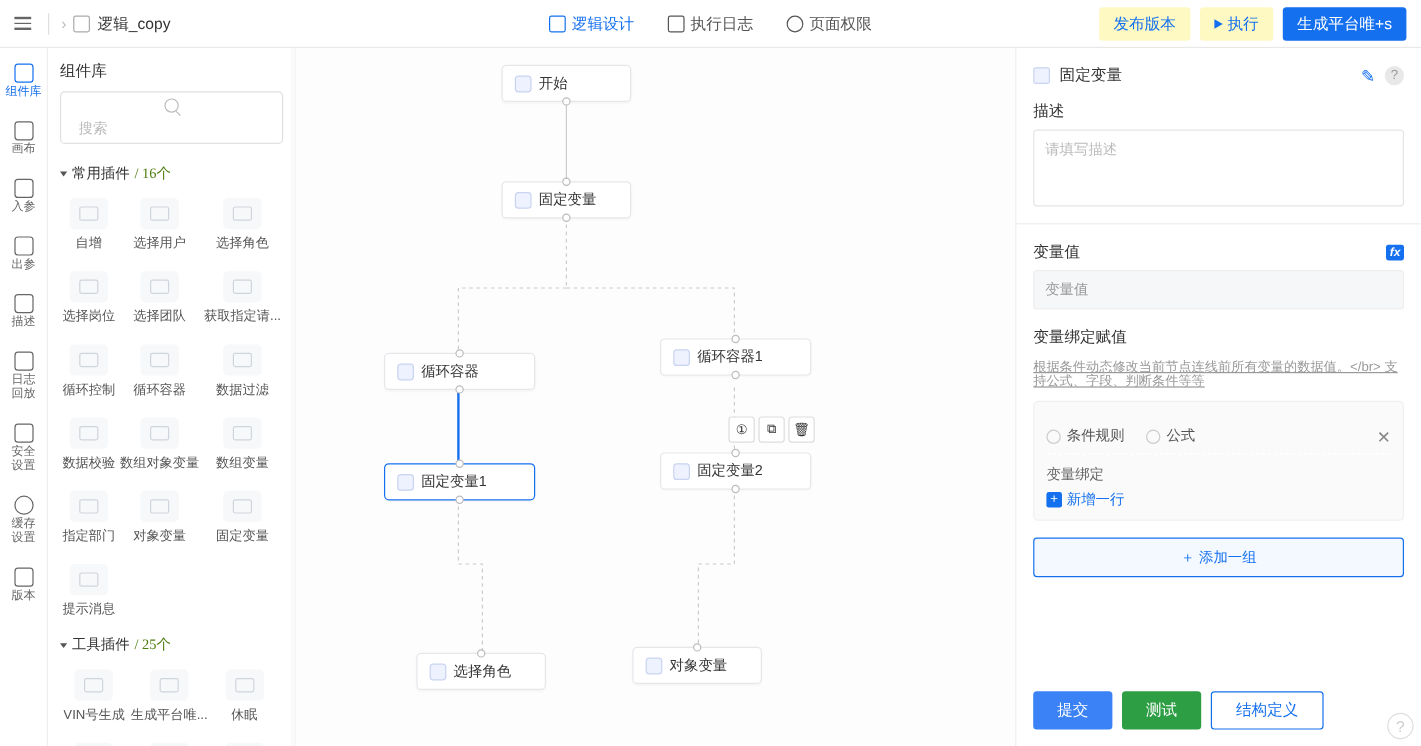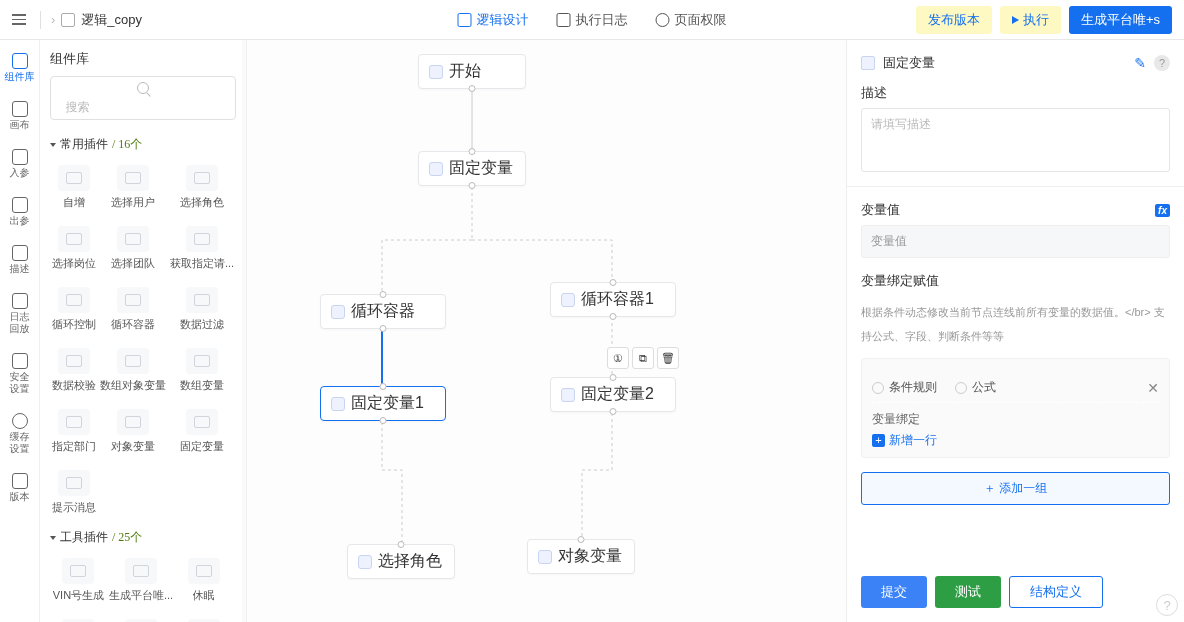--- a/index.html
+++ b/index.html
@@ -55,21 +55,21 @@
     .grid { display: grid; grid-template-columns: repeat(3,1fr); gap: 4px 0; }
     .grid-item { display: flex; flex-direction: column; align-items: center; gap: 4px; padding: 6px 2px; font-size: 11px; color: #555; cursor: pointer; }
     .grid-icon { width: 32px; height: 26px; background: #f6f8fa; border-radius: 4px; display: flex; align-items: center; justify-content: center; }
     .grid-icon::before { content:""; width: 14px; height: 10px; border: 1px solid #d0d5dd; border-radius: 2px; }
     .grid-item span { white-space: nowrap; overflow: hidden; text-overflow: ellipsis; max-width: 100%; }
     
     .comp-scroll { overflow-y: auto; flex: 1; padding-right: 4px; }
     
     
     .canvas { flex: 1; background: #fdfdfd; position: relative; overflow: hidden; }
-    .node { position: absolute; display: flex; align-items: center; gap: 6px; background: #fff; border: 1px solid #e5e7eb; border-radius: 4px; padding: 6px 10px; font-size: 16px; color: #333; min-width: 108px; box-shadow: 0 1px 2px rgba(0,0,0,0.03); }
+    .node { position: absolute; display: flex; align-items: center; gap: 6px; background: #fff; border: 1px solid #e5e7eb; border-radius: 4px; padding: 6px 10px; font-size: 12px; color: #333; min-width: 108px; box-shadow: 0 1px 2px rgba(0,0,0,0.03); }
     .node .nicon { width: 14px; height: 14px; background: #eef2ff; border: 1px solid #c8d4f0; border-radius: 3px; flex-shrink: 0; }
     .node.selected { border: 1.5px solid #1570ef; }
     .node-handle-t,.node-handle-b { position:absolute; width:7px; height:7px; border:1px solid #bbb; border-radius:50%; background:#fff; left:50%; transform:translateX(-50%);}
     .node-handle-t{top:-4px;} .node-handle-b{bottom:-4px;}
     svg.edges { position:absolute; inset:0; width:100%; height:100%; pointer-events:none; }
     
     .node-tools { position:absolute; display:flex; gap:3px; }
     .tool-btn { width:22px; height:22px; border:1px solid #ddd; border-radius:3px; display:flex; align-items:center; justify-content:center; background:#fff; cursor:pointer; font-size:11px; }
     
     
@@ -82,21 +82,21 @@
     
     .field-label { font-size: 13px; color:#333; margin-bottom: 6px; }
     .textarea { width:100%; border:1px solid #e5e5e5; border-radius:3px; padding:7px 9px; font-size:12px; color:#bbb; height:64px; resize:none; font-family:inherit; }
     .textarea::placeholder{color:#bbb;}
     .hr { height:1px; background:#eee; margin: 14px -14px; }
     
     .sec-row { display:flex; align-items:center; justify-content:space-between; }
     .fx-badge { background:#1570ef; color:#fff; font-size:10px; padding:1px 3px; border-radius:2px; font-style:italic; font-weight:bold;}
     .input-ro { width:100%; background:#f6f7f8; border:1px solid #eee; border-radius:3px; padding:7px 9px; font-size:12px; color:#999; margin-top:6px; }
     
-    .desc-text { font-size:11px; color:#999; margin-top:4px; line-height:24px; }
+    .desc-text { font-size:11px; color:#999; margin-top:4px; line-height:12px;text-decoration:underline; }
     .radio-row { display:flex; align-items:center; gap: 18px; padding: 12px 0 6px; border-bottom: 1px dashed #fff;}
     .radio { display:flex; align-items:center; gap:5px; color:#555; font-size:12px; }
     .radio-dot { width:12px; height:12px; border:1px solid #ccc; border-radius:50%; }
     .close-x { margin-left:auto; color:#888; cursor:pointer; font-size:14px; }
     
     .var-bind-label {font-size:12px; color:#666; margin-top:8px;}
     .add-line { color:#1570ef; font-size:12px; display:flex; align-items:center; gap:4px; cursor:pointer; margin-top:4px;}
     .plus-box { width:13px; height:13px; background:#1570ef; color:#fff; border-radius:2px; display:flex; align-items:center; justify-content:center; font-size:11px; line-height:1;}
     
     .add-group-btn { width:100%; border:1px solid #1570ef; color:#1570ef; background:#f4f9ff; border-radius:3px; padding:7px; font-size:12px; cursor:pointer; margin-top:14px; }

